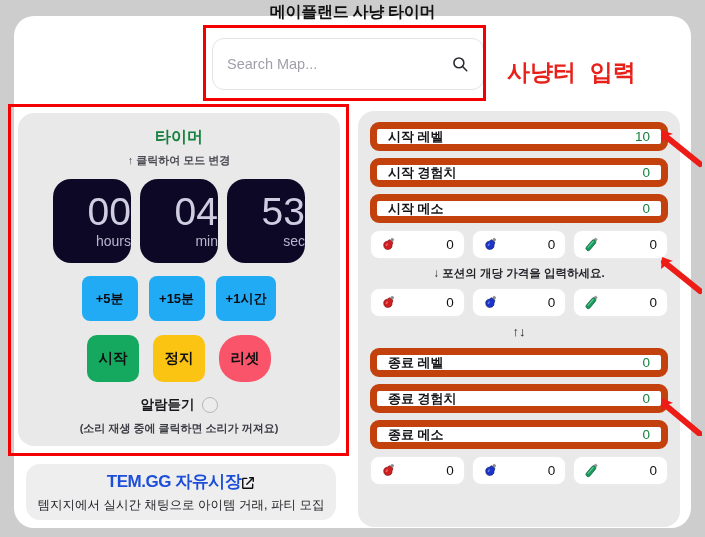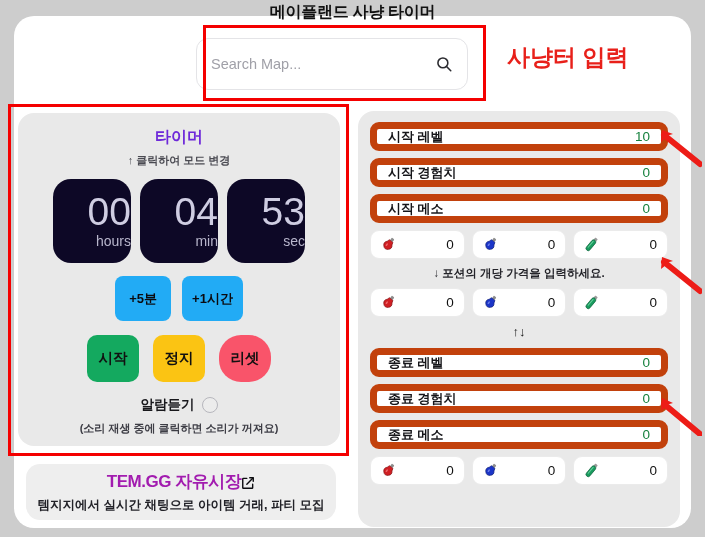--- a/index.html
+++ b/index.html
@@ -33,52 +33,53 @@
     position: absolute; left: 196px; top: 38px;
     width: 272px; height: 52px;
   }
   .search-box {
     width: 100%; height: 100%;
     border: 1px solid #e4e4e7;
     border-radius: 12px;
     background: #fff;
     display: flex; align-items: center;
     padding: 0 14px;
+    margin-left: 16px;
   }
   .search-input {
     flex: 1; border: none; outline: none; background: transparent;
     font-family: inherit; font-size: 14.5px; color: #3f3f46;
   }
   .search-input::placeholder { color: #a0a0a8; }
   .search-icon { width: 18px; height: 18px; flex: none; color: #2b2b30; }
 
   
   .anno-box { position: absolute; border: 3px solid #f40000; z-index: 5; pointer-events: none; }
   #anno-search-box { left: 203px; top: 25px; width: 283px; height: 76px; }
   #anno-timer-box  { left: 8px;  top: 104px; width: 341px; height: 352px; }
   .anno-text {
-    position: absolute; left: 507px; top: 42px;
+    position: absolute; left: 507px; top: 57px;
     font-size: 23px; font-weight: 700; color: #e8201a;
-    letter-spacing: 0px; z-index: 6;
+    letter-spacing: 0px; z-index: 6; font-family: Liberation Mono, monospace;
   }
   .anno-arrow { position: absolute; z-index: 7; pointer-events: none; }
   #anno-arrow-1 { left: 640px; top: 128px; width: 62px; height: 40px; }
   #anno-arrow-2 { left: 640px; top: 255px; width: 62px; height: 40px; }
   #anno-arrow-3 { left: 640px; top: 396px; width: 62px; height: 42px; }
 
   
   .timer-panel {
     position: absolute; left: 18px; top: 113px;
     width: 322px; height: 333px;
     background: #e9e9e9;
     border-radius: 16px;
     padding-top: 14px;
     text-align: center;
   }
-  .timer-title { font-size: 16px; font-weight: 700; color: #6d28d9; }
+  .timer-title { font-size: 16px; font-weight: 700; color: #15803d; }
   .timer-sub { margin-top: 5px; font-size: 11px; font-weight: 600; color: #4a4a52; }
 
   .digits { margin-top: 11px; display: flex; justify-content: center; gap: 9px; }
   .digit-card {
     width: 78px; height: 84px;
     background: #0d0826;
     border-radius: 18px;
     display: flex; flex-direction: column;
     align-items: flex-end; justify-content: center;
   }
@@ -122,26 +123,26 @@
   
   .promo {
     position: absolute; left: 26px; top: 464px;
     width: 310px; height: 56px;
     background: #eeeeee; border-radius: 14px;
     display: flex; flex-direction: column;
     align-items: center; justify-content: center;
     cursor: pointer;
   }
   .promo-title {
-    font-size: 17px; font-weight: 800; color: #a21caf;
+    font-size: 17px; font-weight: 800; color: #1d4ed8;
     letter-spacing: -0.5px;
     display: flex; align-items: center; 
   }
   .promo-ext { width: 14px; height: 14px; }
-  .promo-sub { margin-top: 4px; font-size: 12.5px; font-weight: 700; color: #222228; }
+  .promo-sub { margin-top: 4px; font-size: 12.5px; font-weight: 400; color: #222228; }
 
   
   .stats-panel {
     position: absolute; left: 358px; top: 111px;
     width: 322px; height: 416px;
     background: #e9e9e9;
     border-radius: 16px;
     padding: 11px 12px;
   }
   .field {
@@ -209,20 +210,21 @@
         <div class="digit-lbl">min</div>
       </div>
       <div class="digit-card">
         <div class="digit-num">53</div>
         <div class="digit-lbl">sec</div>
       </div>
     </div>
 
     <div class="quick-row">
       <button class="quick-btn">+5분</button>
+      <button class="quick-btn">+15분</button>
       <button class="quick-btn">+1시간</button>
     </div>
 
     <div class="ctrl-row">
       <button class="ctrl-btn ctrl-start">시작</button>
       <button class="ctrl-btn ctrl-stop">정지</button>
       <button class="ctrl-btn ctrl-reset">리셋</button>
     </div>
 
     <div class="alarm-row">

